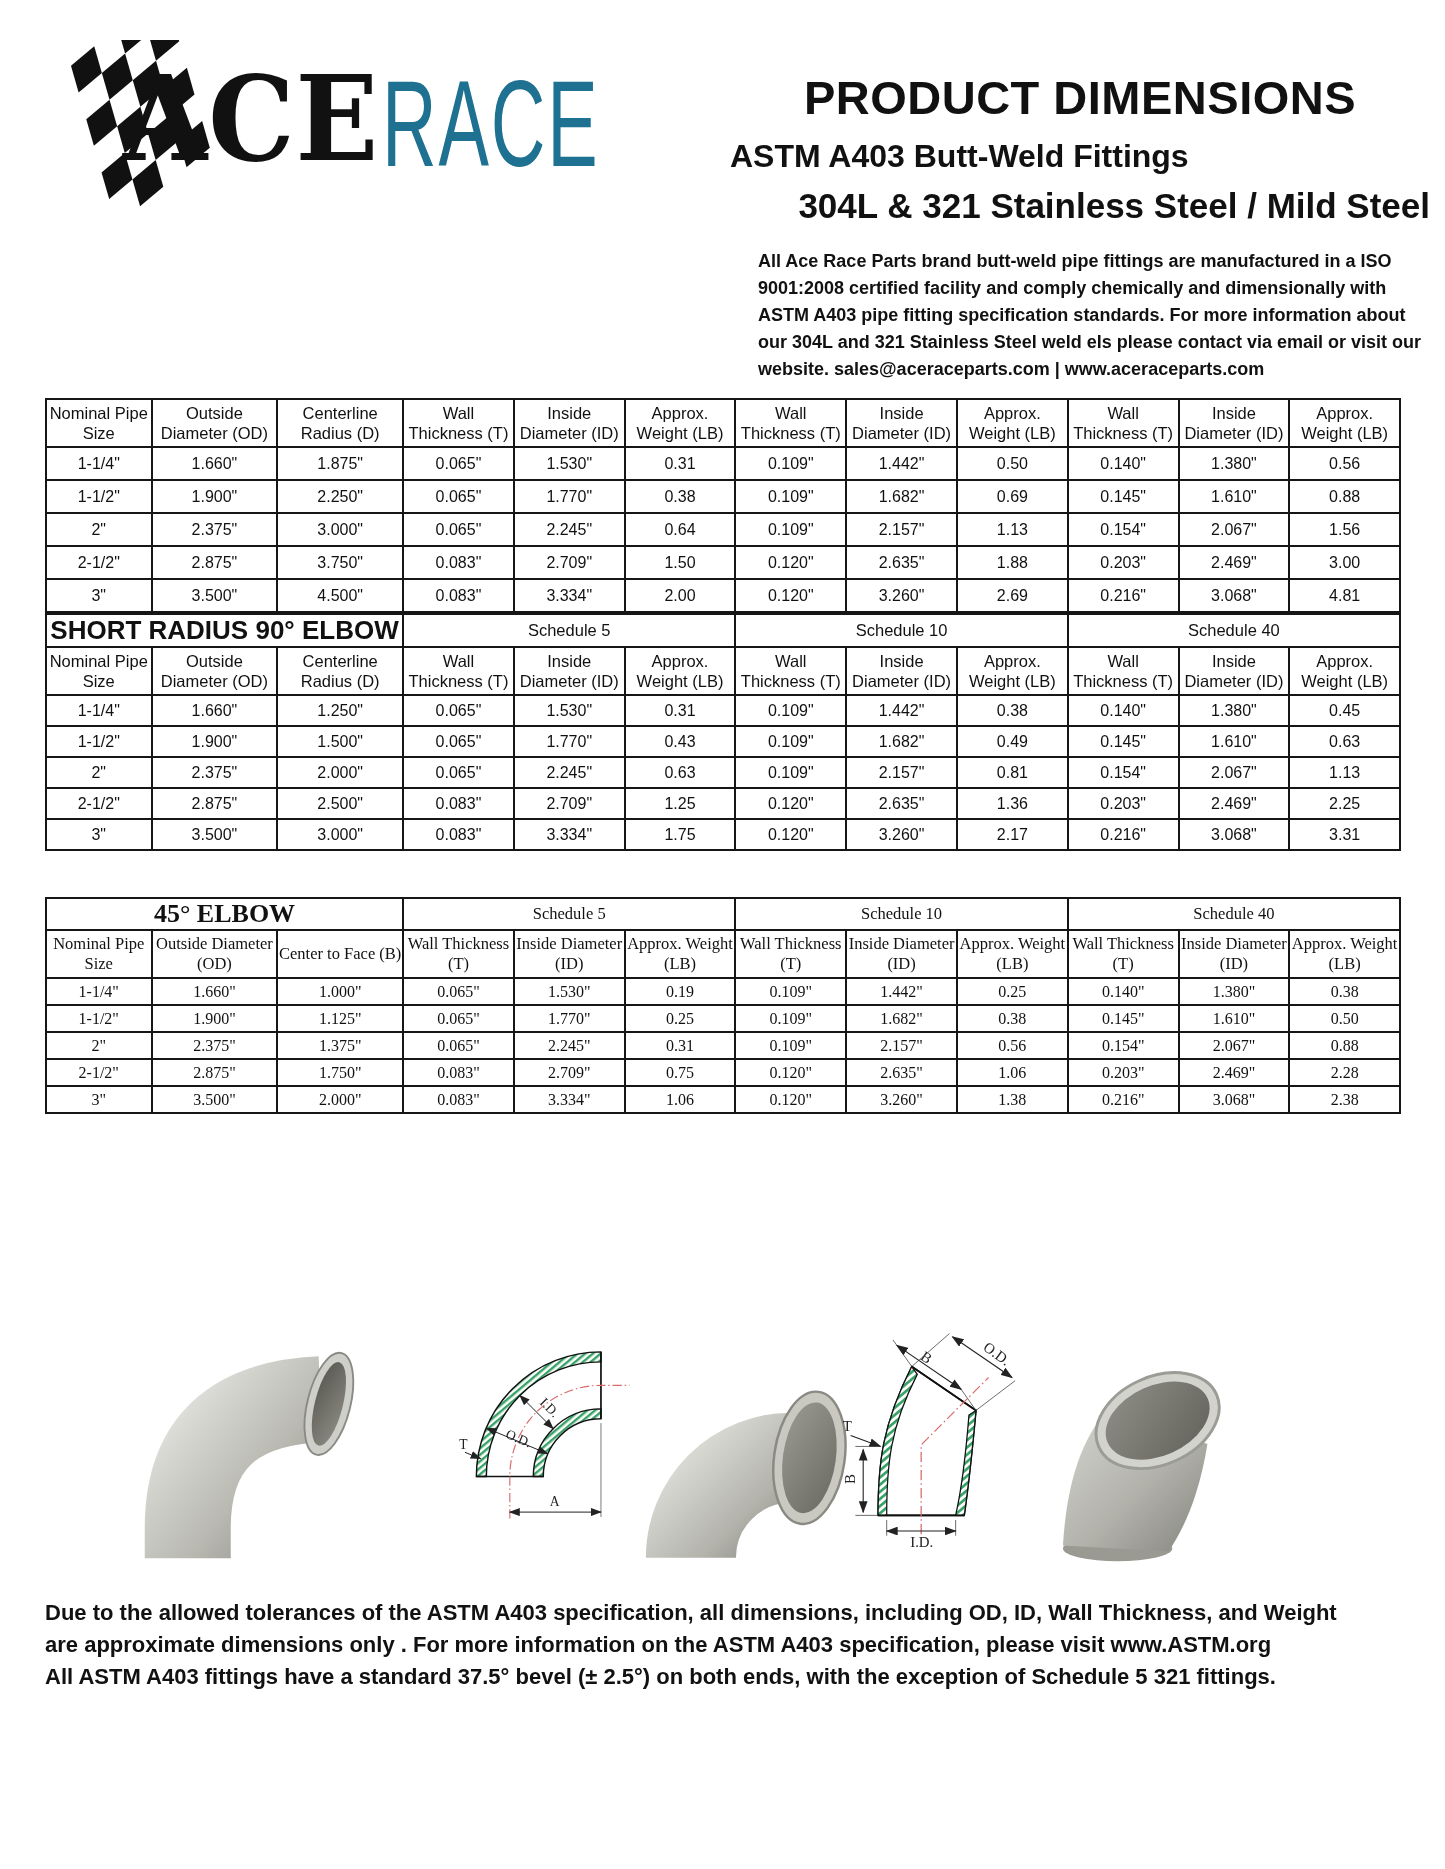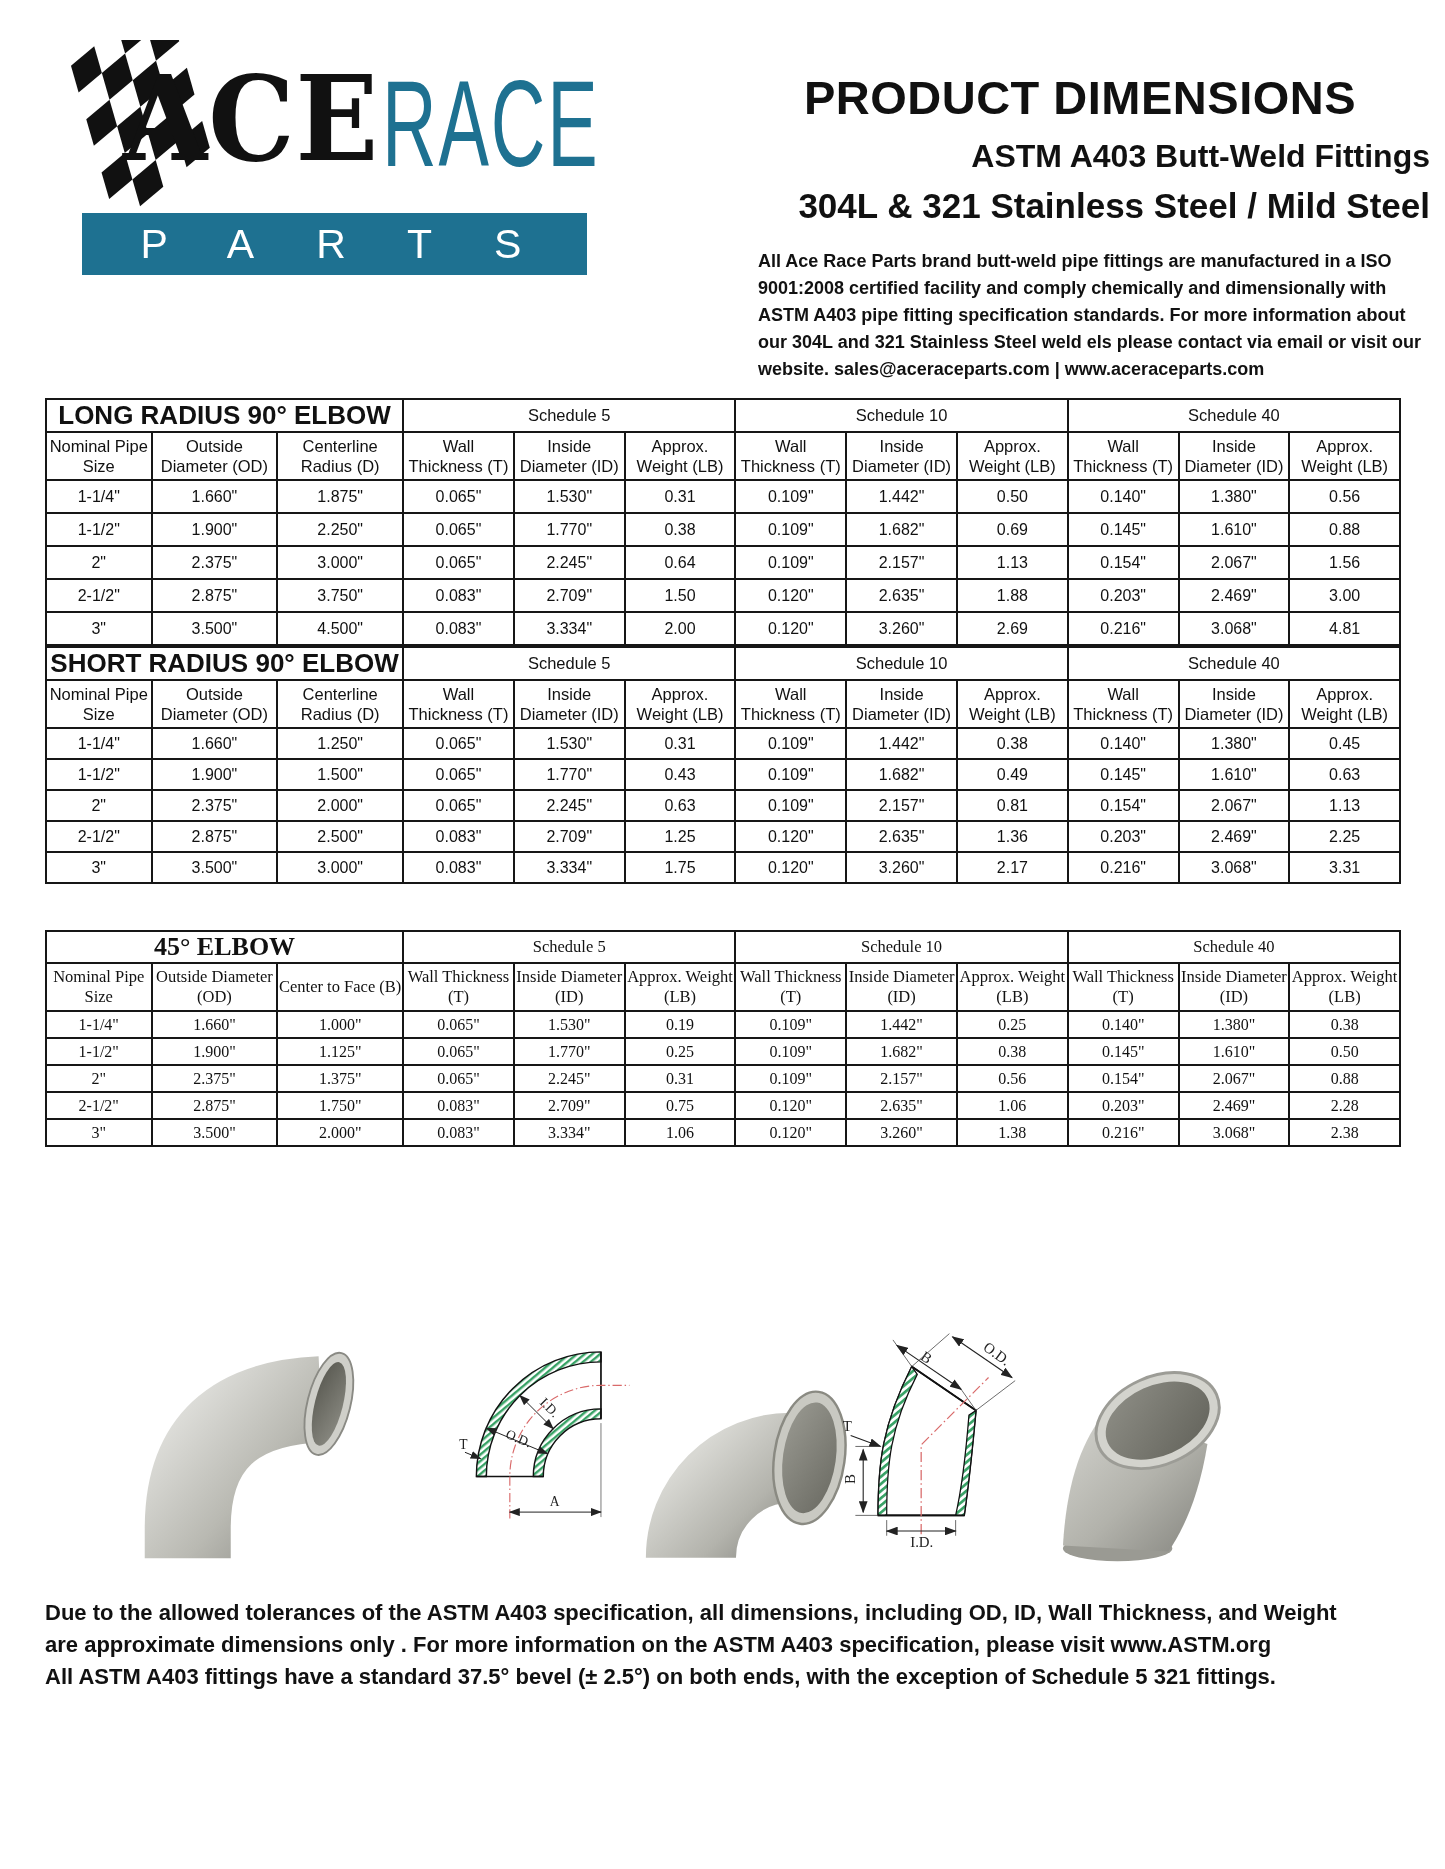--- a/index.html
+++ b/index.html
@@ -14,21 +14,21 @@
        font-size:118px;line-height:1.2;color:#111;letter-spacing:1px;transform:scaleX(.92);transform-origin:left top;}
   .race{position:absolute;left:337px;top:24px;font-family:"Liberation Sans",sans-serif;font-weight:400;
         font-size:122px;line-height:1.15;color:#1e7191;transform:scaleX(.62);transform-origin:left top;letter-spacing:3px;}
   .parts-banner{position:absolute;left:37px;top:183px;width:505px;height:62px;background:#1e7191;
         color:#fff;font-size:41px;font-weight:500;letter-spacing:62px;line-height:62px;
         text-align:center;padding-left:55px;box-sizing:border-box;white-space:nowrap;}
 
   
   .header-text{position:absolute;left:730px;top:40px;width:700px;margin-top:30px;}
   .h-title{font-size:47px;font-weight:bold;text-align:center;letter-spacing:.5px;margin:0 0 13px 0;}
-  .h-sub1{font-size:32px;font-weight:bold;text-align:right;margin:0 0 11px 0;}
+  .h-sub1{font-size:32px;font-weight:bold;text-align:left;margin:0 0 11px 0;}
   .h-sub2{font-size:35px;font-weight:bold;text-align:right;margin:0 0 22px 0;}
   .h-desc{font-size:18px;font-weight:bold;line-height:1.5;margin:0 0 0 28px;width:668px;}
 
   
   .tables-section{position:absolute;left:45px;top:398px;width:1356px;}
   .table-block:nth-child(2){}
   .table-block:nth-child(3){margin-top:46px;font-family:Liberation Serif, serif;}
   table.spec{border-collapse:collapse;width:100%;table-layout:fixed;font-size:16px;color:#111;}
   table.spec td{border:2px solid #161616;text-align:center;padding:0;overflow:hidden;}
   td.title-cell{border:none;text-align:left;vertical-align:bottom;font-weight:bold;
@@ -76,21 +76,20 @@
             <rect x="0" y="60" width="15" height="15"></rect>
               <rect x="30" y="60" width="15" height="15"></rect>
             <rect x="15" y="75" width="15" height="15"></rect>
               <rect x="45" y="75" width="15" height="15"></rect>
           </g>
         </g>
       </svg>
       <span class="ace">ACE</span>
       <span class="race">RACE</span>
     </div>
-    <div class="parts-banner">PARTS</div>
   </div>
 
   <div class="header-text">
     <div class="h-title">PRODUCT DIMENSIONS</div>
     <div class="h-sub1">ASTM A403 Butt-Weld Fittings</div>
     <div class="h-sub2">304L &amp; 321 Stainless Steel / Mild Steel</div>
     <p class="h-desc">All Ace Race Parts brand butt-weld pipe fittings are manufactured in a ISO 9001:2008 certified facility and comply chemically and dimensionally with ASTM A403 pipe fitting specification standards. For more information about our 304L and 321 Stainless Steel weld els please contact via email or visit our website. sales@aceraceparts.com | www.aceraceparts.com</p>
   </div>
 
   <div class="tables-section" id="tables">
@@ -104,26 +103,20 @@
             <col style="width: 8.19%;">
             <col style="width: 8.19%;">
             <col style="width: 8.19%;">
             <col style="width: 8.19%;">
             <col style="width: 8.19%;">
             <col style="width: 8.19%;">
             <col style="width: 8.19%;">
             <col style="width: 8.18%;">
           </colgroup>
           <tbody>
-            <tr>
-              <td colspan="3" class="title-cell">LONG RADIUS 90° ELBOW</td>
-              <td colspan="3" class="sched-cell">Schedule 5</td>
-              <td colspan="3" class="sched-cell">Schedule 10</td>
-              <td colspan="3" class="sched-cell">Schedule 40</td>
-            </tr>
             <tr>
               <td class="colhead-cell">Nominal Pipe Size</td>
               <td class="colhead-cell">Outside Diameter (OD)</td>
               <td class="colhead-cell">Centerline Radius (D)</td>
               <td class="colhead-cell">Wall Thickness (T)</td>
               <td class="colhead-cell">Inside Diameter (ID)</td>
               <td class="colhead-cell">Approx. Weight (LB)</td>
               <td class="colhead-cell">Wall Thickness (T)</td>
               <td class="colhead-cell">Inside Diameter (ID)</td>
               <td class="colhead-cell">Approx. Weight (LB)</td>

